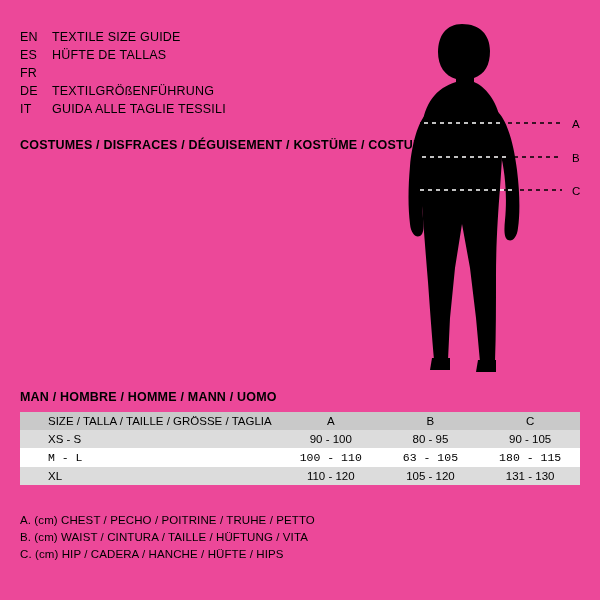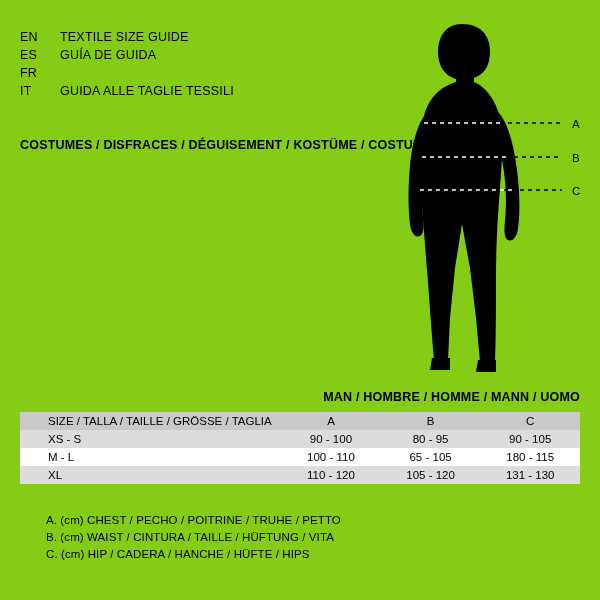--- a/index.html
+++ b/index.html
@@ -9,21 +9,21 @@
   }
   body {
     font-family: "Liberation Sans", sans-serif;
     color: #000000;
   }
   #page {
     position: relative;
     width: 600px;
     height: 600px;
     overflow: hidden;
-    background: #84cc16;
+    background: #ec4899;
   }
 
   
   .lang-list {
     position: absolute;
     left: 20px;
     top: 30px;
     width: 380px;
   }
   .lang-row {
@@ -32,21 +32,20 @@
     height: 18px;
     font-size: 12.5px;
     letter-spacing: 0.2px;
   }
   .lang-code {
     width: 32px;
     flex: 0 0 32px;
   }
   .lang-text {
     flex: 1 1 auto;
-    margin-left: 8px;
   }
 
   .costumes-line {
     position: absolute;
     left: 20px;
     top: 138px;
     font-size: 12.5px;
     font-weight: bold;
     letter-spacing: 0.2px;
   }
@@ -77,21 +76,20 @@
     position: absolute;
     left: 20px;
     top: 390px;
     width: 560px;
   }
   .man-title {
     font-size: 12.5px;
     font-weight: bold;
     margin-bottom: 8px;
     letter-spacing: 0.2px;
-    text-align: right;
   }
   table.size-table {
     border-collapse: collapse;
     width: 560px;
     font-size: 11.5px;
   }
   table.size-table th,
   table.size-table td {
     padding: 3px 4px;
     text-align: left;
@@ -108,49 +106,53 @@
     text-align: center;
   }
   table.size-table thead th {
     background: #c9c9c9;
   }
   table.size-table tbody tr.shade td {
     background: #dcdcdc;
   }
   table.size-table tbody tr.plain td {
     background: #ffffff;
+    font-family: Liberation Mono, monospace;
   }
 
   
   .legend {
     position: absolute;
     left: 20px;
     top: 512px;
     font-size: 11.5px;
     line-height: 17px;
-    margin-left: 26px;
   }
   .legend div { letter-spacing: 0.1px; }
 </style>
 </head>
 <body>
 
 <div id="page">
 
   <div class="lang-list">
     <div class="lang-row">
       <span class="lang-code">EN</span>
       <span class="lang-text">TEXTILE SIZE GUIDE</span>
     </div>
     <div class="lang-row">
       <span class="lang-code">ES</span>
-      <span class="lang-text">GUÍA DE GUIDA</span>
+      <span class="lang-text">HÜFTE DE TALLAS</span>
     </div>
     <div class="lang-row">
       <span class="lang-code">FR</span>
+    </div>
+    <div class="lang-row">
+      <span class="lang-code">DE</span>
+      <span class="lang-text">TEXTILGRÖßENFÜHRUNG</span>
     </div>
     <div class="lang-row">
       <span class="lang-code">IT</span>
       <span class="lang-text">GUIDA ALLE TAGLIE TESSILI</span>
     </div>
   </div>
 
   <div class="costumes-line">COSTUMES / DISFRACES / DÉGUISEMENT / KOSTÜME / COSTUMI</div>
 
   <div class="figure-wrap">
@@ -212,21 +214,21 @@
       <tbody>
         <tr class="shade">
           <td class="col-label">XS - S</td>
           <td class="col-meas">90 - 100</td>
           <td class="col-meas">80 - 95</td>
           <td class="col-meas">90 - 105</td>
         </tr>
         <tr class="plain">
           <td class="col-label">M - L</td>
           <td class="col-meas">100 - 110</td>
-          <td class="col-meas">65 - 105</td>
+          <td class="col-meas">63 - 105</td>
           <td class="col-meas">180 - 115</td>
         </tr>
         <tr class="shade">
           <td class="col-label">XL</td>
           <td class="col-meas">110 - 120</td>
           <td class="col-meas">105 - 120</td>
           <td class="col-meas">131 - 130</td>
         </tr>
       </tbody>
     </table>

